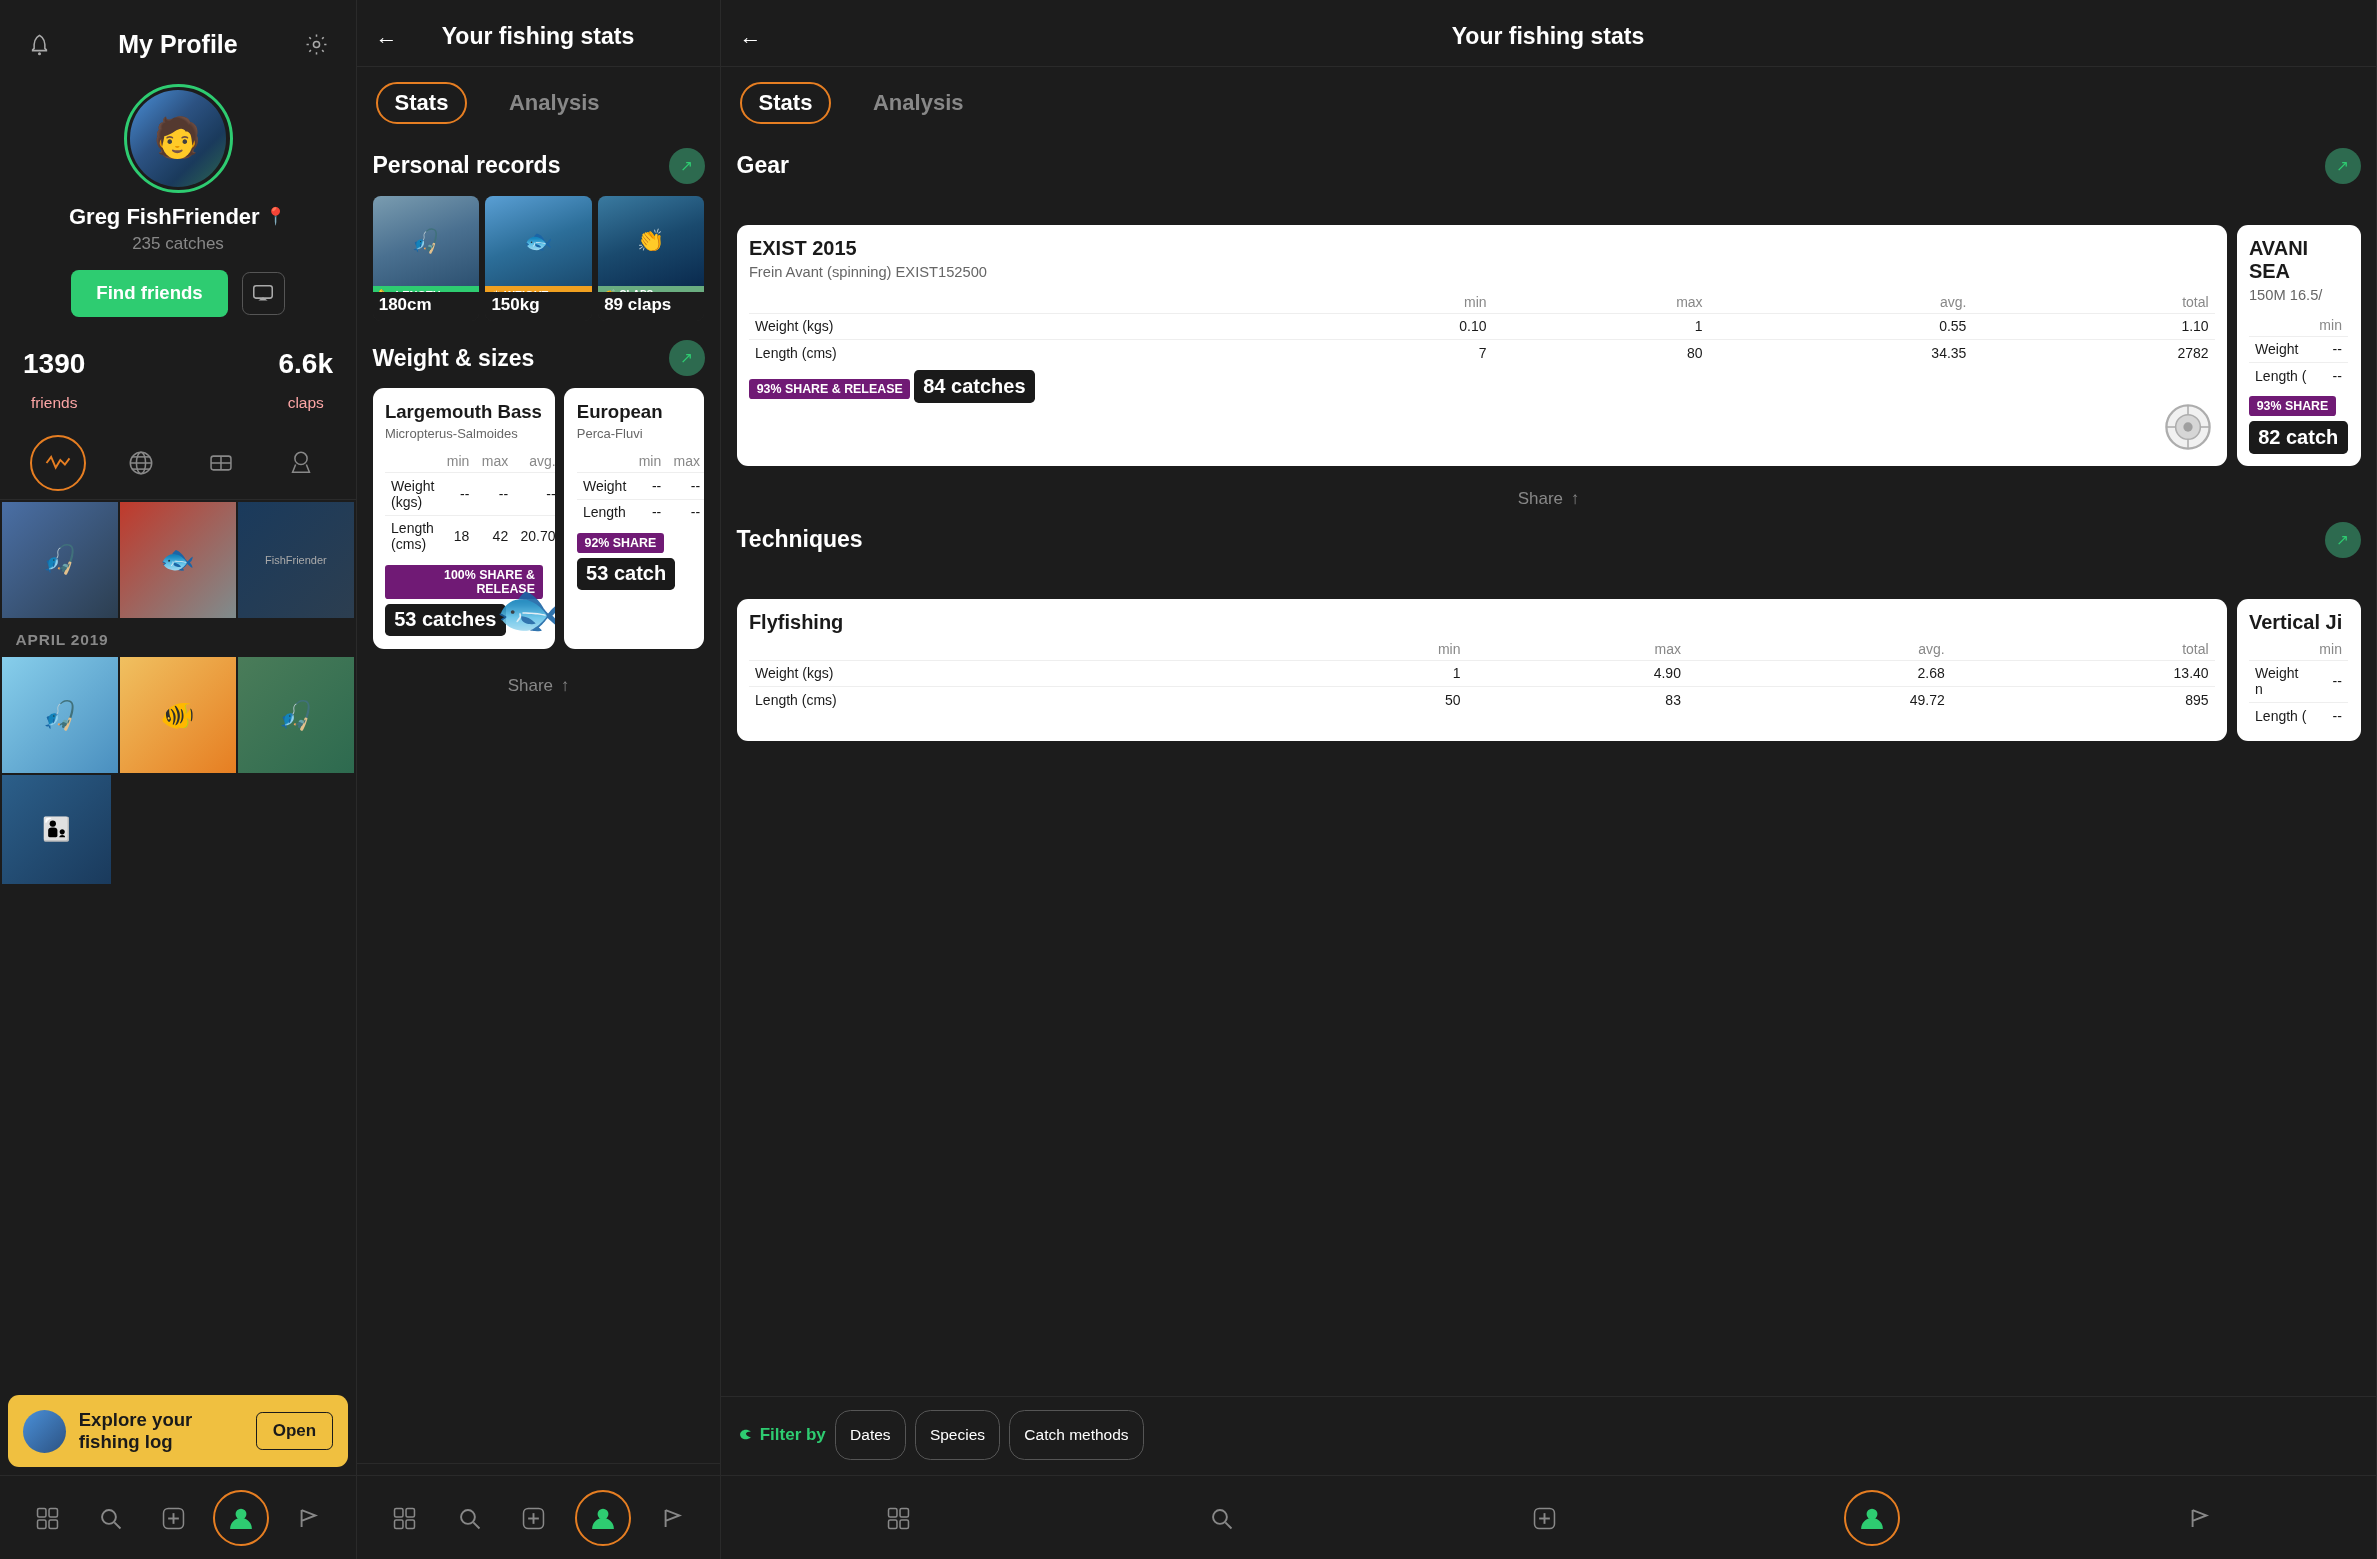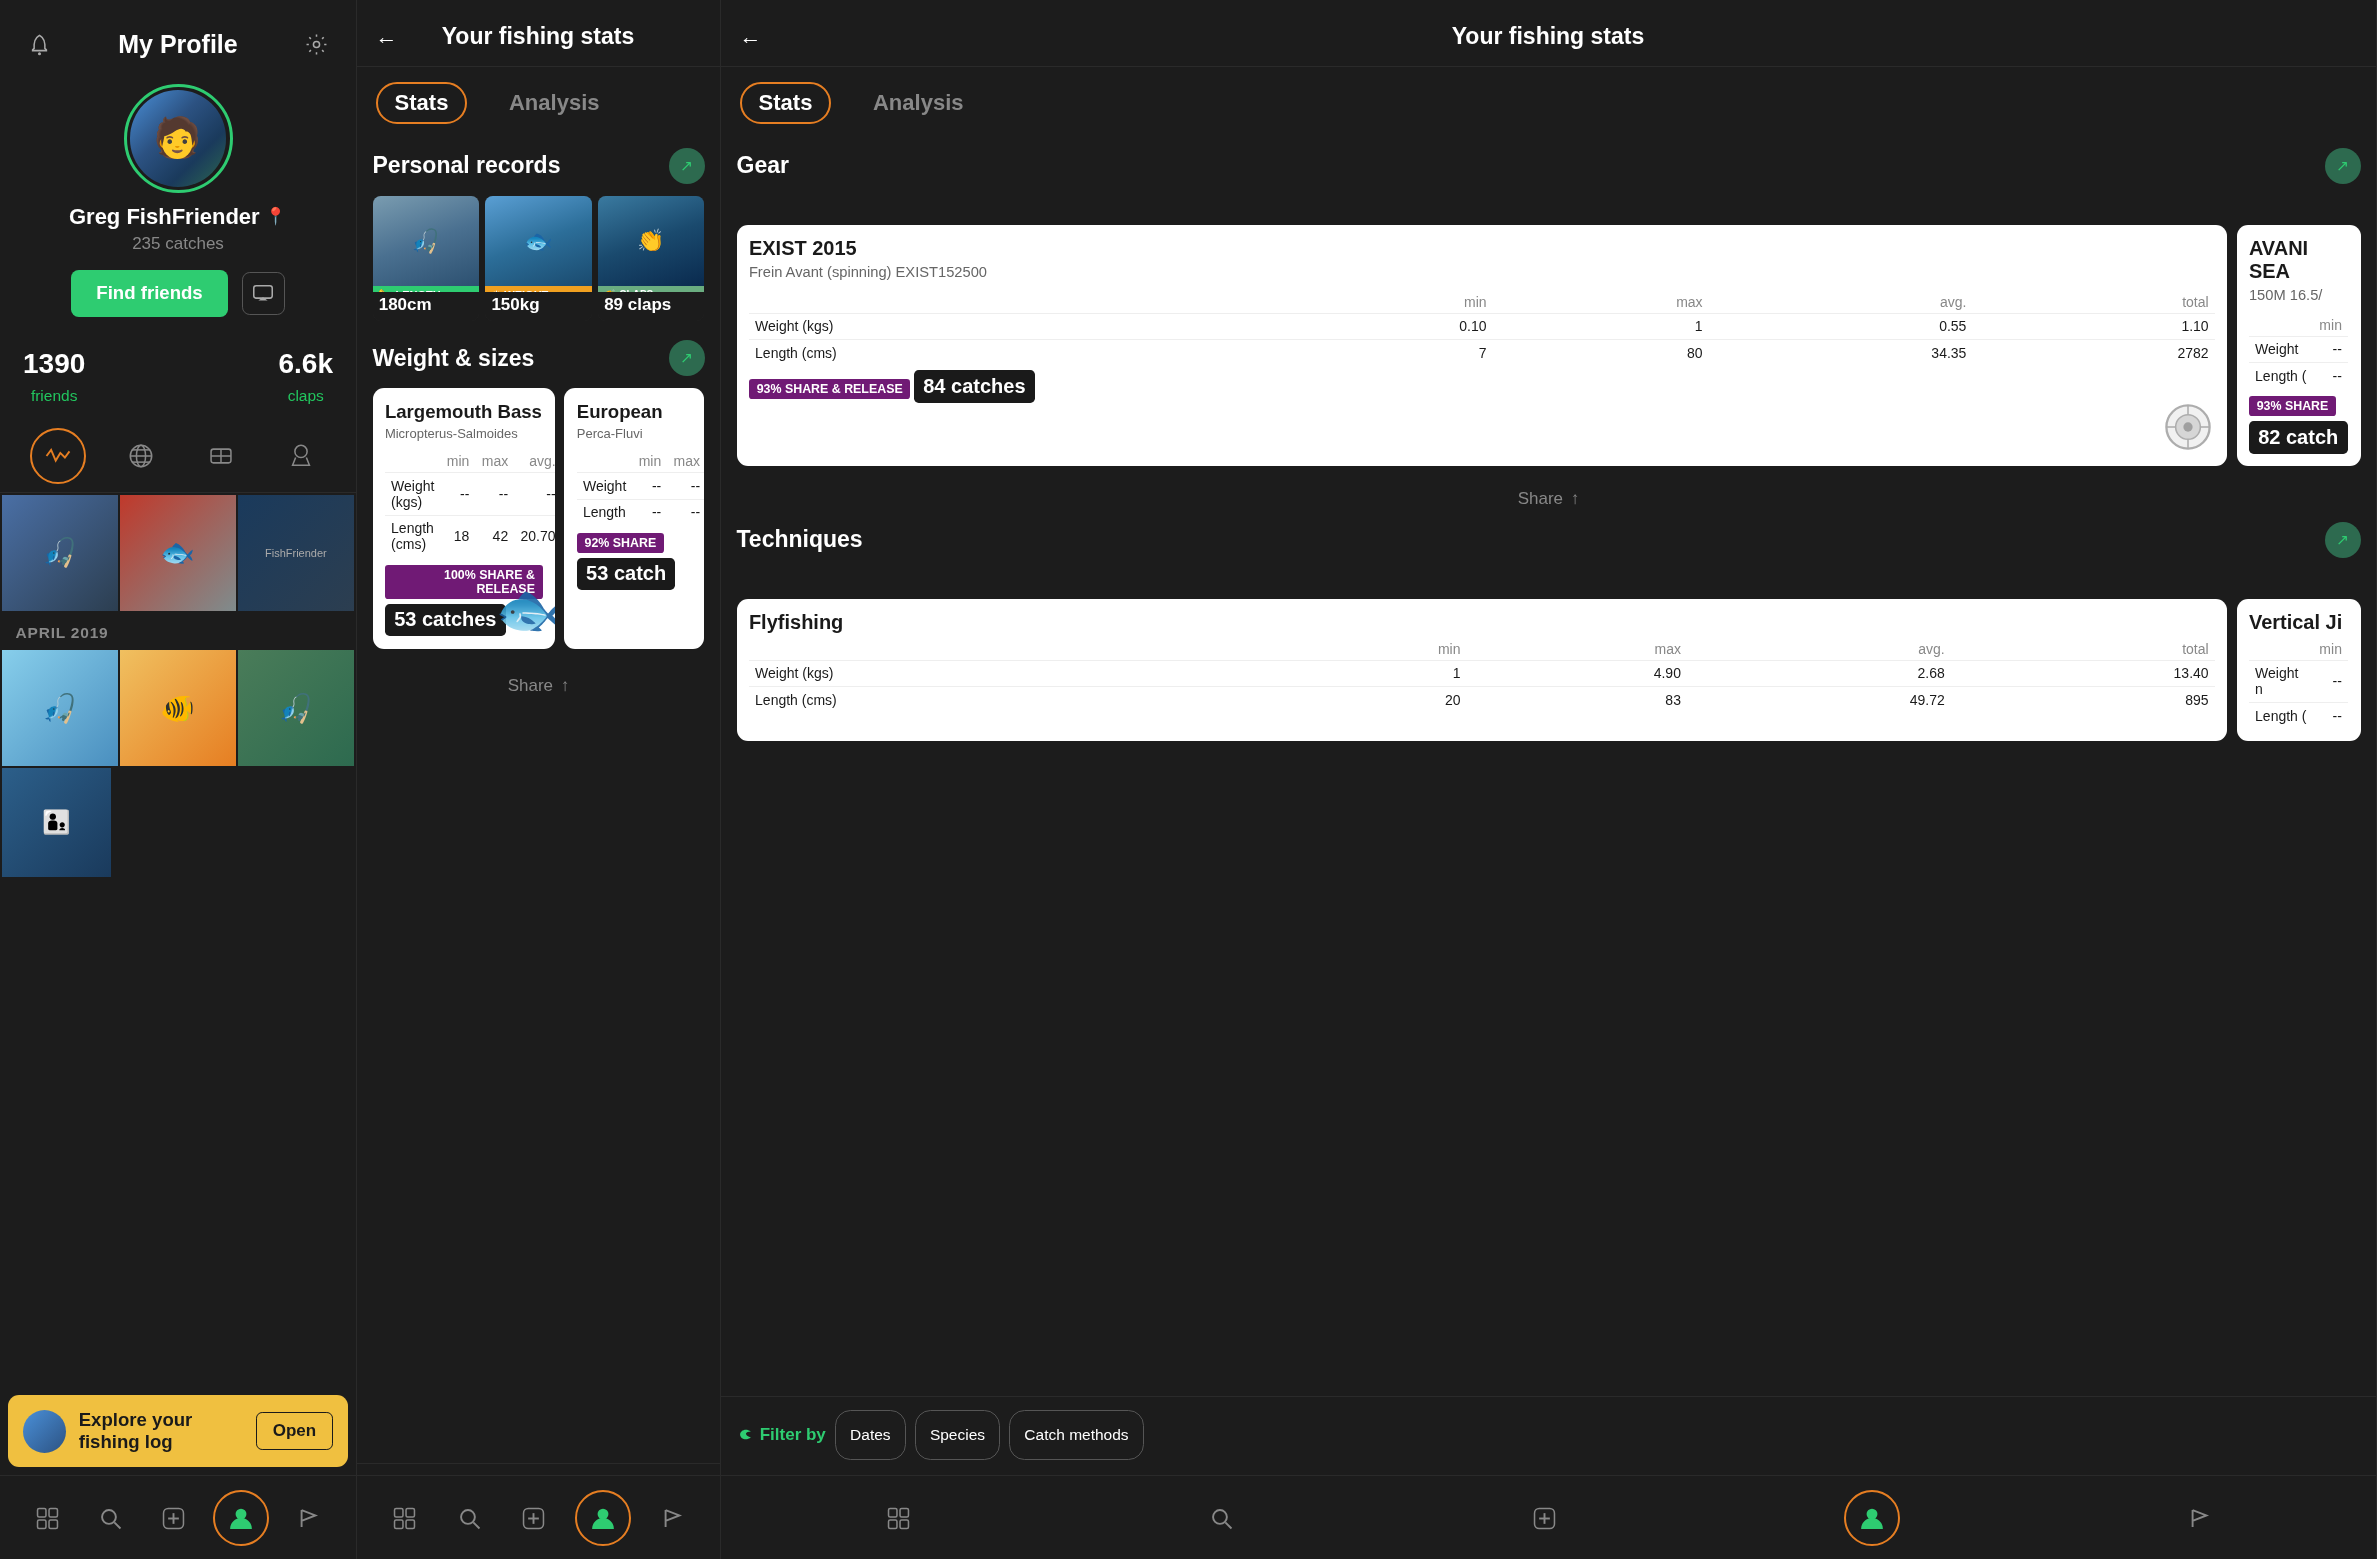--- a/index.html
+++ b/index.html
@@ -145,22 +145,22 @@
     }
 
     .stat-value {
       font-size: 28px;
       font-weight: 700;
       color: #fff;
     }
 
     .stat-label {
       font-size: 15.5px;
-      color: #22c55e;
-      margin-top: 7px;
+      color: #fca5a5;
+      margin-top: 14px;
     }
 
     .profile-nav {
       display: flex;
       justify-content: space-around;
       padding: 7.8px 15.5px;
       border-bottom: 0.8px solid #2a2a2a;
     }
 
     .nav-icon-btn {
@@ -1080,21 +1080,21 @@
           <tbody>
             <tr>
               <td>Weight (kgs)</td>
               <td>1</td>
               <td>4.90</td>
               <td>2.68</td>
               <td>13.40</td>
             </tr>
             <tr>
               <td>Length (cms)</td>
-              <td>20</td>
+              <td>50</td>
               <td>83</td>
               <td>49.72</td>
               <td>895</td>
             </tr>
           </tbody>
         </table>
       </div>
 
       <div class="gear-card" style="overflow:hidden;max-width:124px;">
         <div class="gear-name">Vertical Ji</div>

